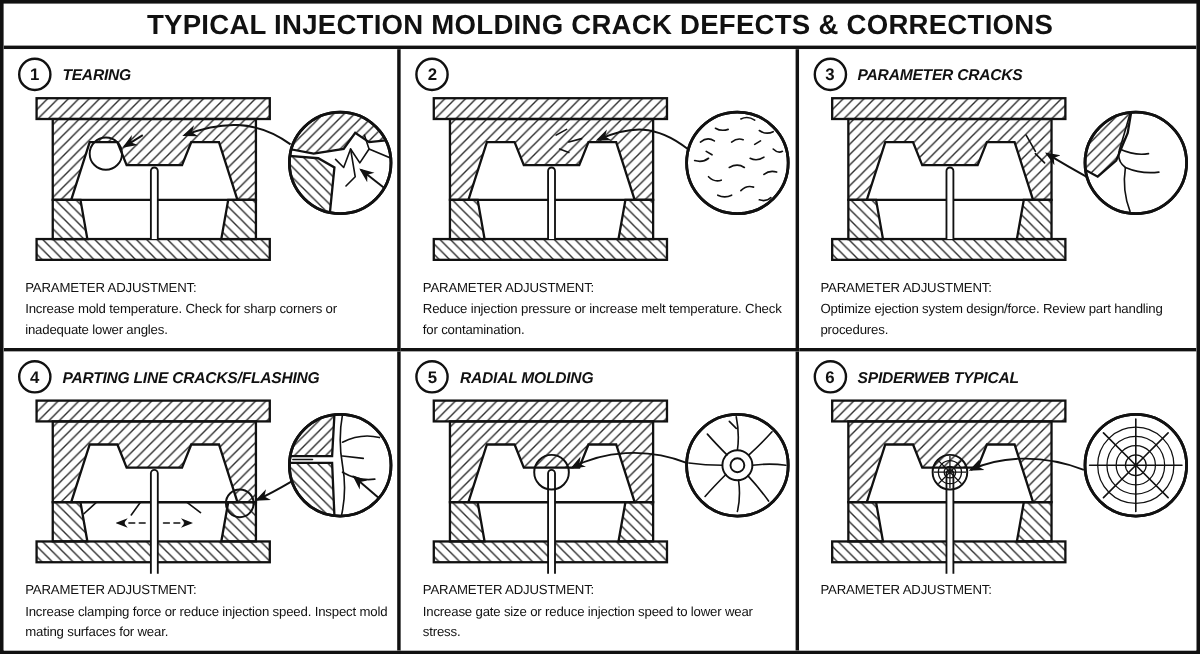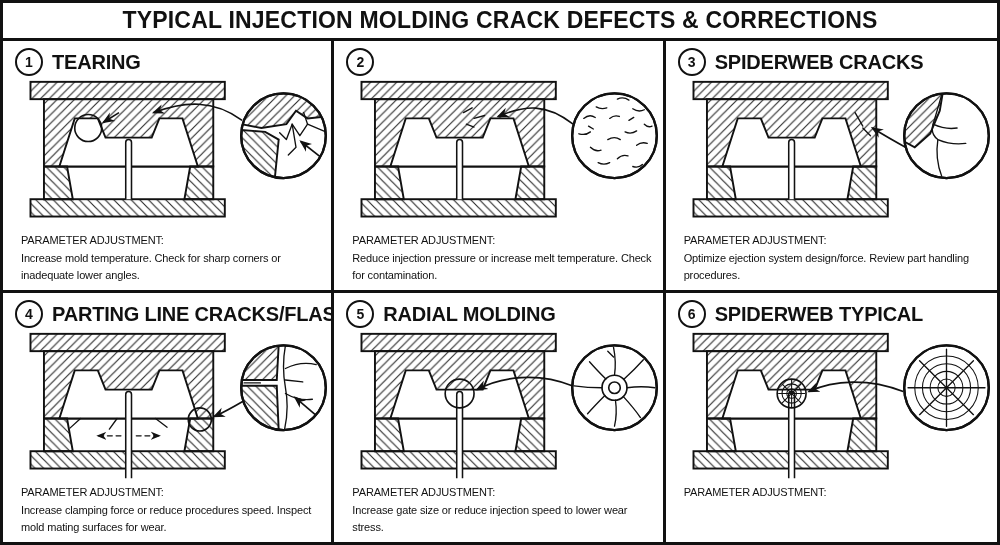--- a/index.html
+++ b/index.html
@@ -9,21 +9,21 @@
   .title-band h1{margin:0;font-size:23px;font-weight:700;letter-spacing:0.2px;}
   .grid{display:grid;grid-template-columns:1fr 1fr 1fr;grid-template-rows:1fr 1fr;
         height:504px;border-top:3px solid #111;}
   .panel{border-right:3px solid #111;border-bottom:3px solid #111;box-sizing:border-box;
          display:flex;flex-direction:column;overflow:hidden;background:#fff;}
   .panel:nth-child(3n){border-right:none;}
   .panel:nth-child(n+4){border-bottom:none;}
   .panel-header{display:flex;align-items:center;gap:9px;padding:7px 4px 2px 12px;height:28px;}
   .num-circle{width:24px;height:24px;border:2px solid #111;border-radius:50%;flex:0 0 auto;
               display:flex;align-items:center;justify-content:center;font-size:14px;font-weight:700;}
-  .panel-title{font-size:20px;font-weight:700;letter-spacing:-0.2px;white-space:nowrap;}
+  .panel-title{font-size:13px;font-weight:700;letter-spacing:-0.2px;white-space:nowrap;font-style:italic;}
   .mold-svg{display:block;width:333px;height:152px;}
   .caption{padding:2px 2px 0 18px;font-size:11px;line-height:17px;letter-spacing:-0.15px;}
   .cap-head{margin-bottom:1px;}
   
   .hA{fill:url(#pHA);stroke:#111;stroke-width:2;}
   .hB{fill:url(#pHB);stroke:#111;stroke-width:2;}
   .part{fill:#fff;stroke:#111;stroke-width:2;}
   .pin{fill:#fff;stroke:#111;stroke-width:1.6;}
   .magbg{fill:#fff;stroke:#111;stroke-width:2.4;}
   .crack{fill:none;stroke:#111;stroke-width:1.4;stroke-linecap:round;stroke-linejoin:round;}
@@ -126,21 +126,21 @@
       </svg>
       <div class="caption">
         <div class="cap-head">PARAMETER ADJUSTMENT:</div>
         <div>Reduce injection pressure or increase melt temperature. Check for contamination.</div>
       </div>
     </section>
 
     <section class="panel">
       <div class="panel-header">
         <span class="num-circle">3</span>
-        <span class="panel-title">SPIDERWEB CRACKS</span>
+        <span class="panel-title">PARAMETER CRACKS</span>
       </div>
       <svg class="mold-svg" viewBox="0 0 333 158">
         <g>
           <rect class="hA" x="22" y="4" width="202" height="18"></rect>
           <rect class="hA" x="36" y="22" width="176" height="70"></rect>
           <path class="part" d="M52,92 L68,42 L92,42 L100,62 L148,62 L156,42 L180,42 L196,92 Z"></path>
           <path class="hB" d="M36,92 L60,92 L66,126 L36,126 Z"></path>
           <path class="hB" d="M188,92 L212,92 L212,126 L182,126 Z"></path>
           <rect class="hB" x="22" y="126" width="202" height="18"></rect>
           <path class="pin" d="M121,126 L121,67 A3,3 0 0 1 127,67 L127,126"></path>
@@ -194,21 +194,21 @@
             <path class="hB" d="M241,58 L278,58 L280,104 L241,104 Z"></path>
             <path class="crack" d="M287,16 Q283,38 287,60 Q291,82 286,104"></path>
             <path class="crack" d="M287,40 Q303,32 319,36 M287,66 Q301,74 315,72 M287,52 L305,54 M261,55 L244,55"></path>
             <path class="leader" d="M325,94 L297,70" marker-end="url(#arr)"></path>
           </g>
           <circle cx="285" cy="60" r="44" fill="none" stroke="#111" stroke-width="2.4"></circle>
         </g>
       </svg>
       <div class="caption">
         <div class="cap-head">PARAMETER ADJUSTMENT:</div>
-        <div>Increase clamping force or reduce procedures speed. Inspect mold mating surfaces for wear.</div>
+        <div>Increase clamping force or reduce injection speed. Inspect mold mating surfaces for wear.</div>
       </div>
     </section>
 
     <section class="panel">
       <div class="panel-header">
         <span class="num-circle">5</span>
         <span class="panel-title">RADIAL MOLDING</span>
       </div>
       <svg class="mold-svg" viewBox="0 0 333 158">
         <g>

